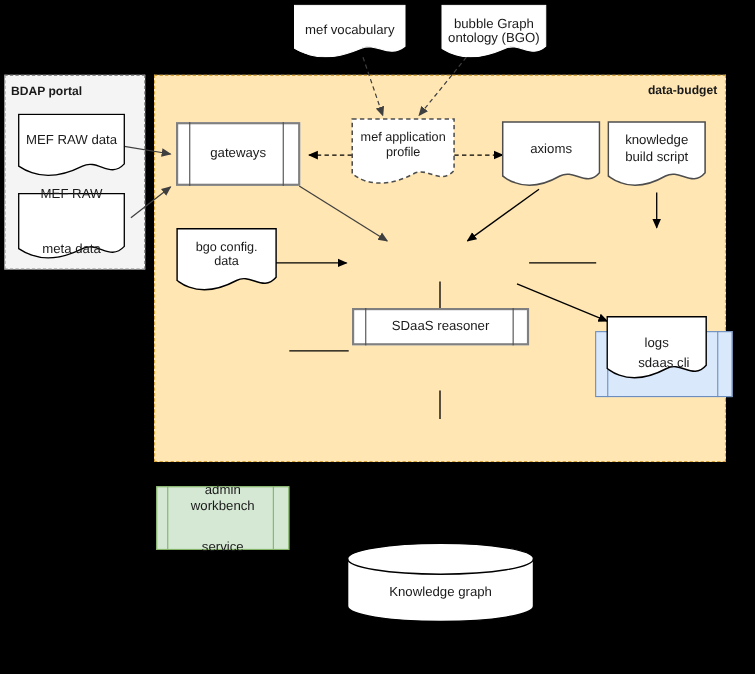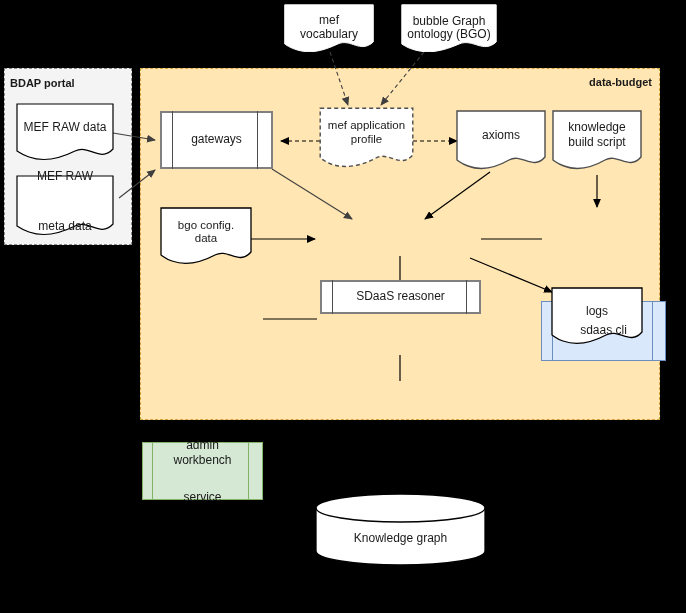--- a/index.html
+++ b/index.html
@@ -87,21 +87,21 @@
 
     <path d="M400,256 L400,284" fill="none" stroke="#000" stroke-width="1.2"></path>
 
     <path d="M263,319 L317,319" fill="none" stroke="#000" stroke-width="1.2"></path>
 
     <path d="M400,355 L400,381" fill="none" stroke="#000" stroke-width="1.2"></path>
 
     <path d="M400,420 L400,426" fill="none" stroke="#000" stroke-width="1.1"></path>
   </svg>
 
-  <div class="node doc t12" style="left:284px;top:4px;width:90px;height:48px;">
+  <div class="node doc t12" style="left:267px;top:4px;width:102px;height:48px;">
     <svg viewBox="0 0 102 48" preserveAspectRatio="none">
       <path d="M0.8,0.8 H101.2 V38 C86,50 76,34 61,40 C44,47 30,50 15,46 C8,44 4,42 0.8,40 Z" fill="#ffffff" stroke="#ffffff" stroke-width="1"></path>
     </svg>
     <span class="doclabel">mef vocabulary</span>
   </div>
 
   <div class="node doc t12" style="left:401px;top:4px;width:96px;height:48px;flex-direction:column;">
     <svg viewBox="0 0 96 48" preserveAspectRatio="none">
       <path d="M0.8,0.8 H95.2 V38 C82,50 72,34 58,40 C42,47 28,50 14,46 C7,44 4,42 0.8,40 Z" fill="#ffffff" stroke="#ffffff" stroke-width="1"></path>
     </svg>

